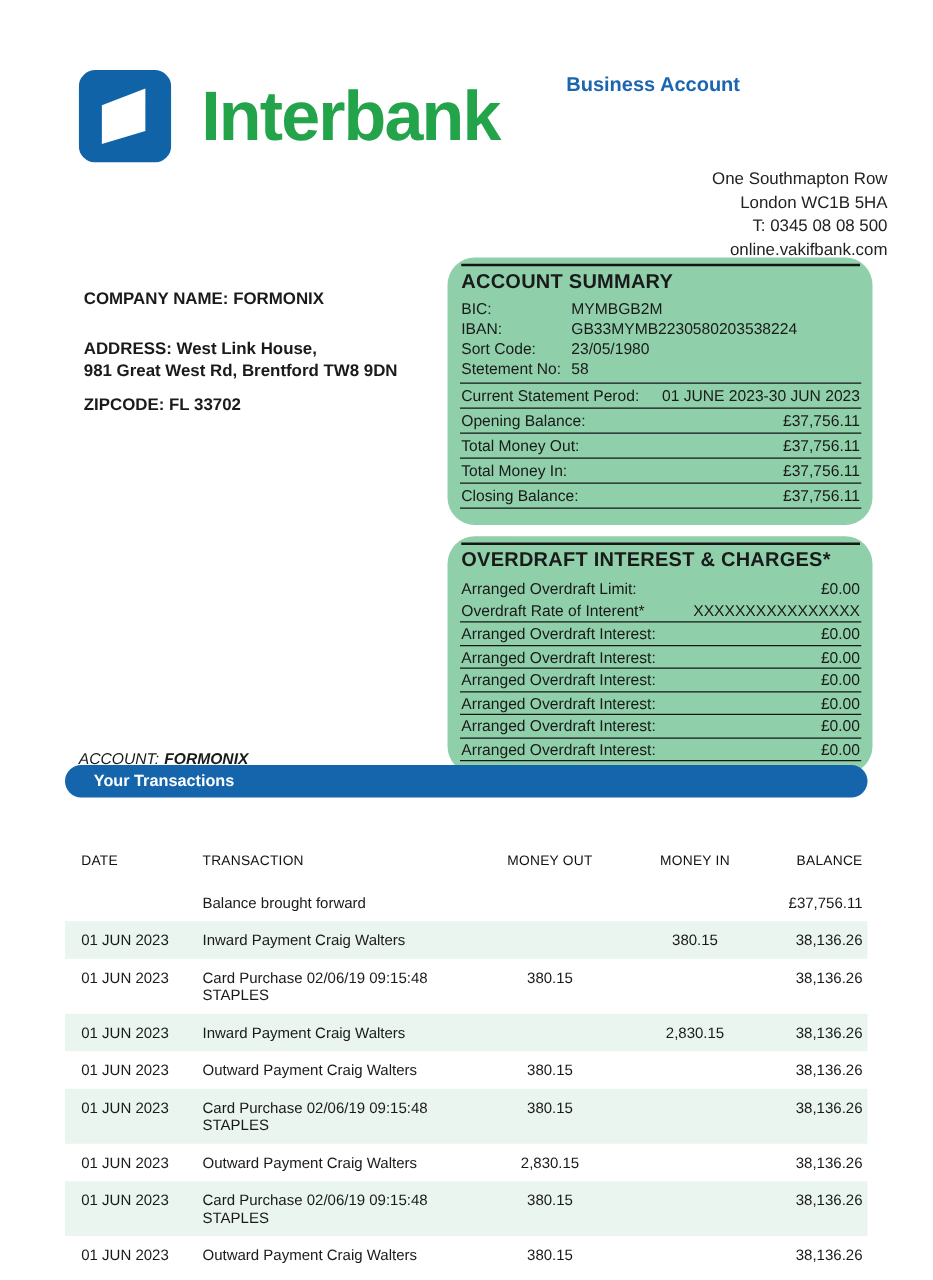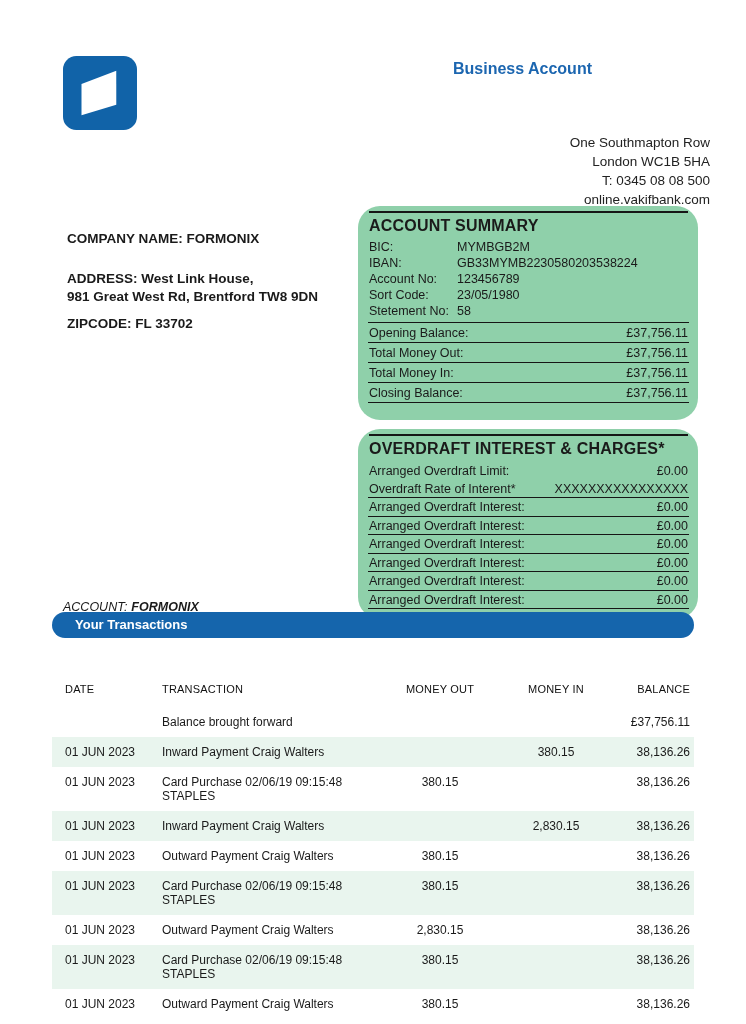--- a/index.html
+++ b/index.html
@@ -74,20 +74,21 @@
 </head>
 <body>
 
 <div class="page">
 
   <div class="logo-row">
     <svg class="logo-mark" viewBox="0 0 100 100">
       <rect x="0" y="0" width="100" height="100" rx="18" style="fill:var(--brand_blue,#1163a8)"></rect>
       <polygon points="25,38 72,20 72,66 25,80" fill="#ffffff"></polygon>
     </svg>
+    <div class="brand-name">Interbank</div>
   </div>
   <div class="account-type">Business Account</div>
 
   <div class="contact-block">
 
       <div class="contact-line">One Southmapton Row</div>
 
       <div class="contact-line">London WC1B 5HA</div>
 
       <div class="contact-line">T: 0345 08 08 500</div>
@@ -110,37 +111,37 @@
         <div class="info-row">
           <span class="info-label">BIC:</span>
           <span class="info-value">MYMBGB2M</span>
         </div>
 
         <div class="info-row">
           <span class="info-label">IBAN:</span>
           <span class="info-value">GB33MYMB2230580203538224</span>
         </div>
 
-        <div class="info-row">
-          <span class="info-label">Account No:</span>
-          <span class="info-value">123456789</span>
-        </div>
 
         <div class="info-row">
           <span class="info-label">Sort Code:</span>
           <span class="info-value">23/05/1980</span>
         </div>
 
         <div class="info-row">
           <span class="info-label">Stetement No:</span>
           <span class="info-value">58</span>
         </div>
       </div>
     <div class="ruled-rows">
 
+        <div class="ruled-row">
+          <span>Current Statement Perod:</span>
+          <span>01 JUNE 2023-30 JUN 2023</span>
+        </div>
 
         <div class="ruled-row">
           <span>Opening Balance:</span>
           <span>£37,756.11</span>
         </div>
 
         <div class="ruled-row">
           <span>Total Money Out:</span>
           <span>£37,756.11</span>
         </div>

